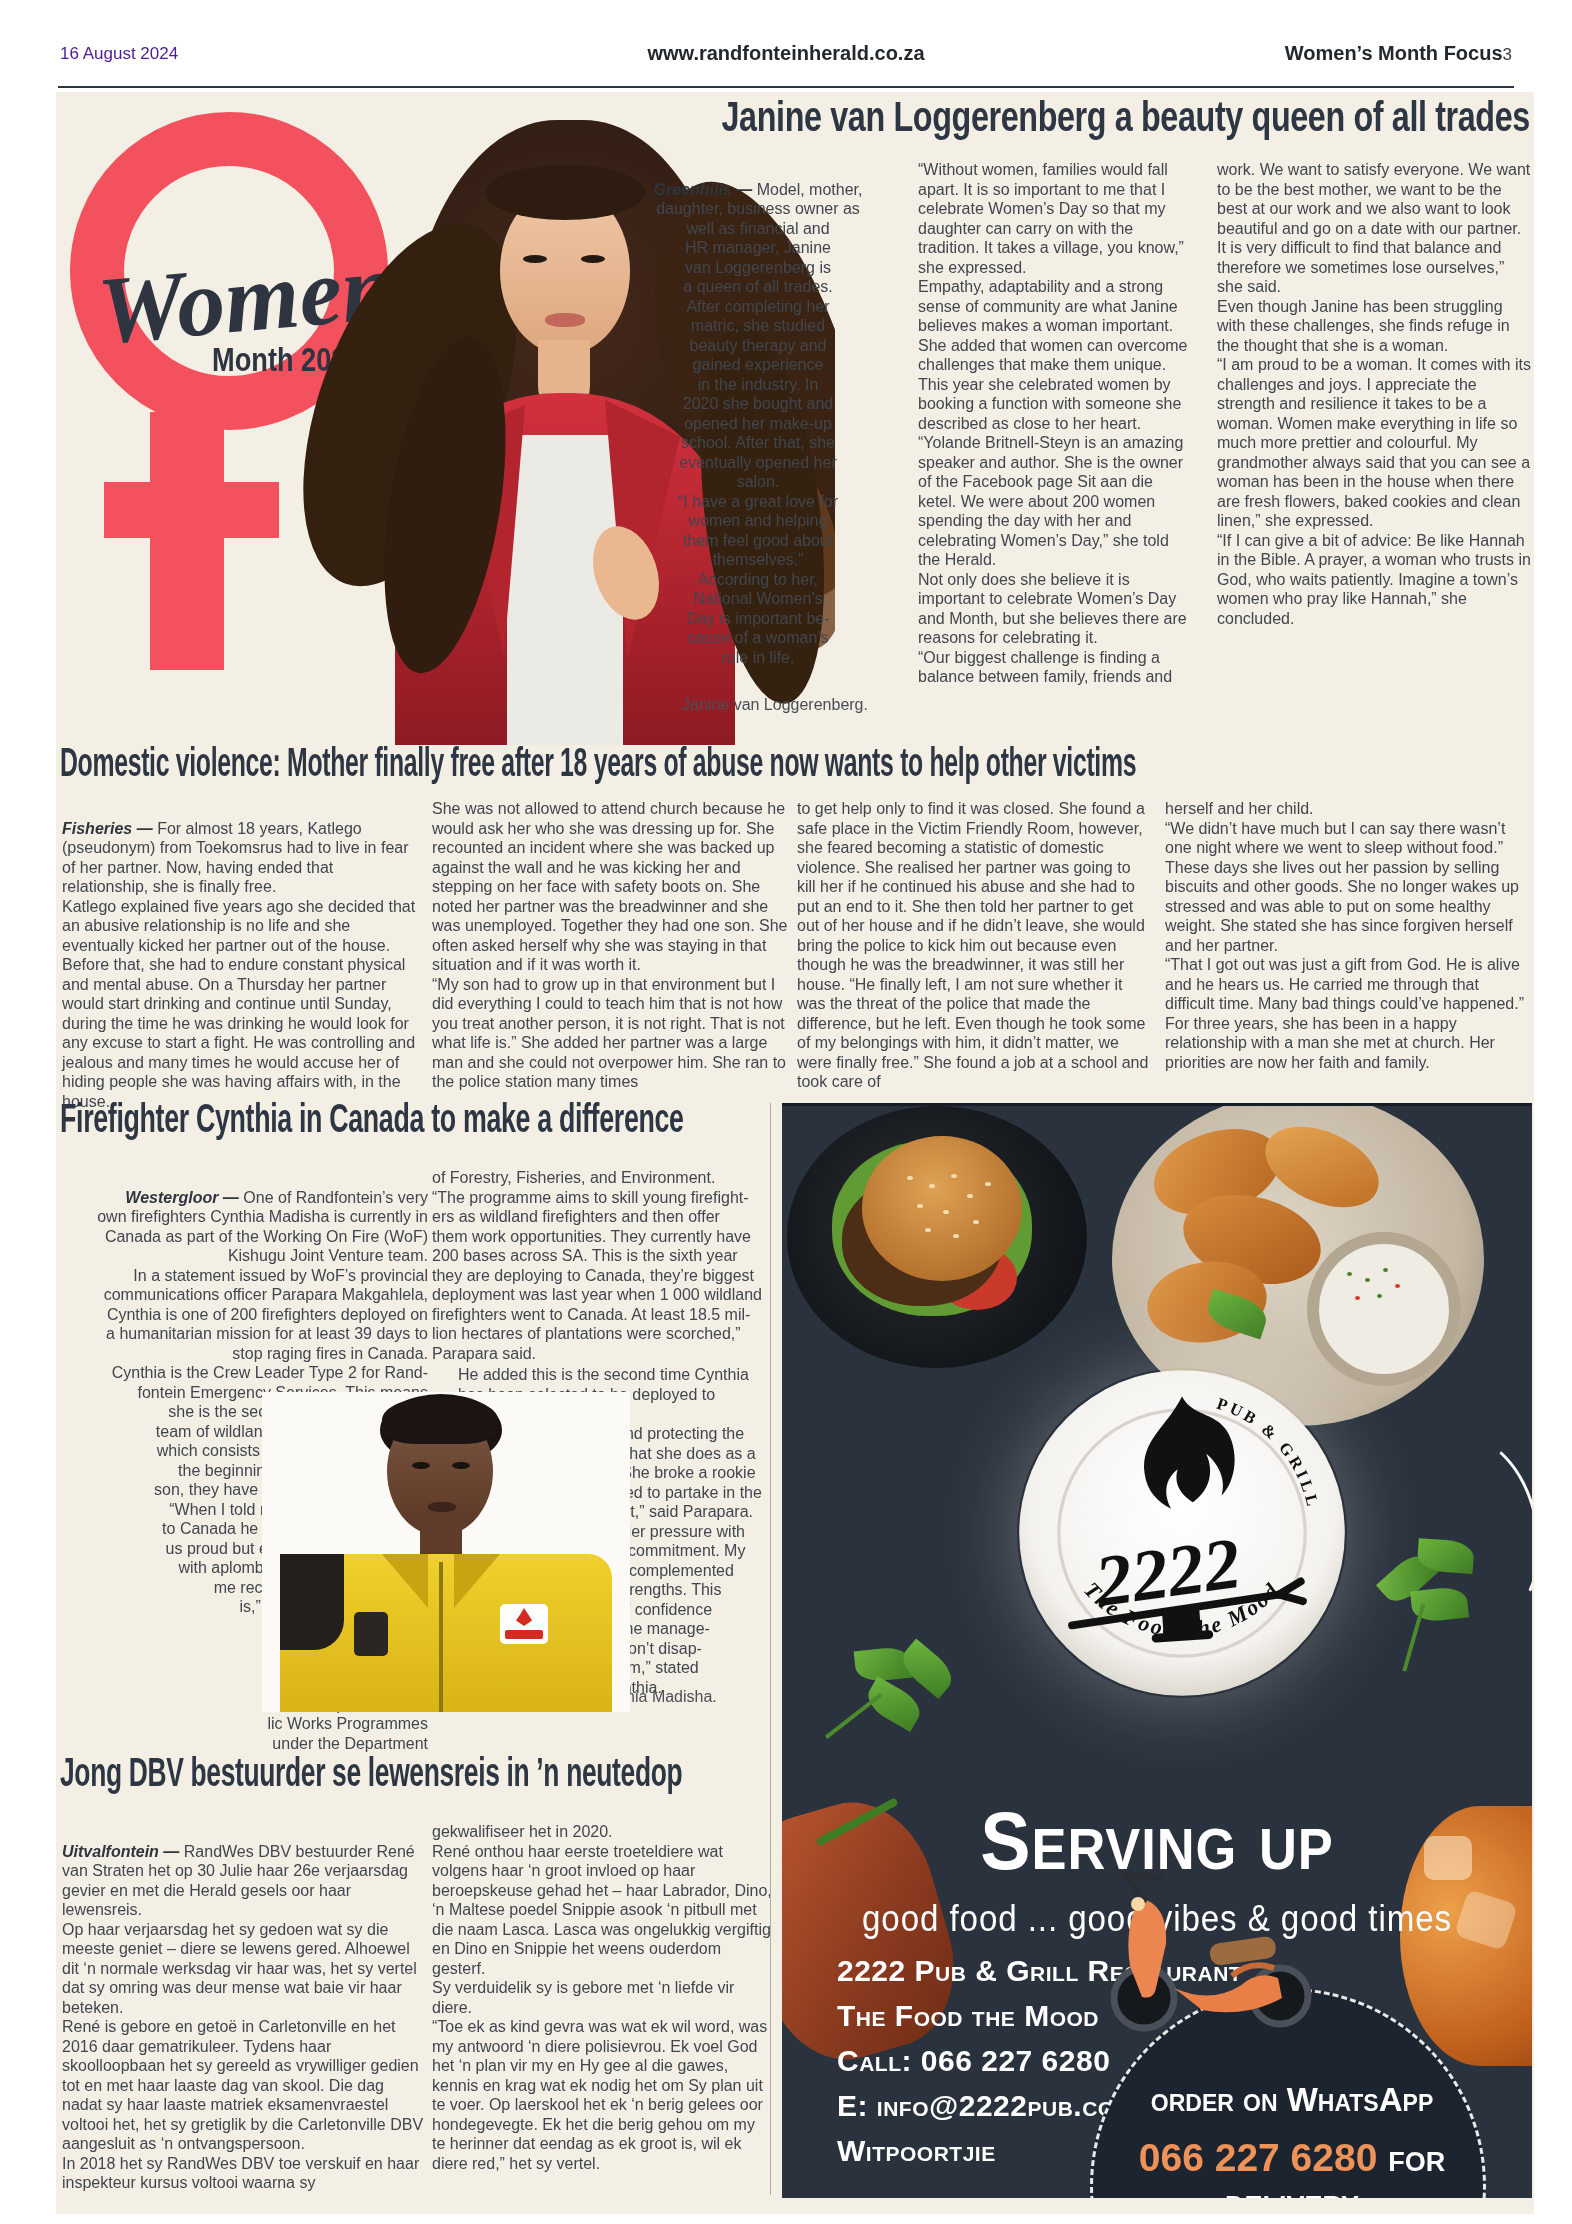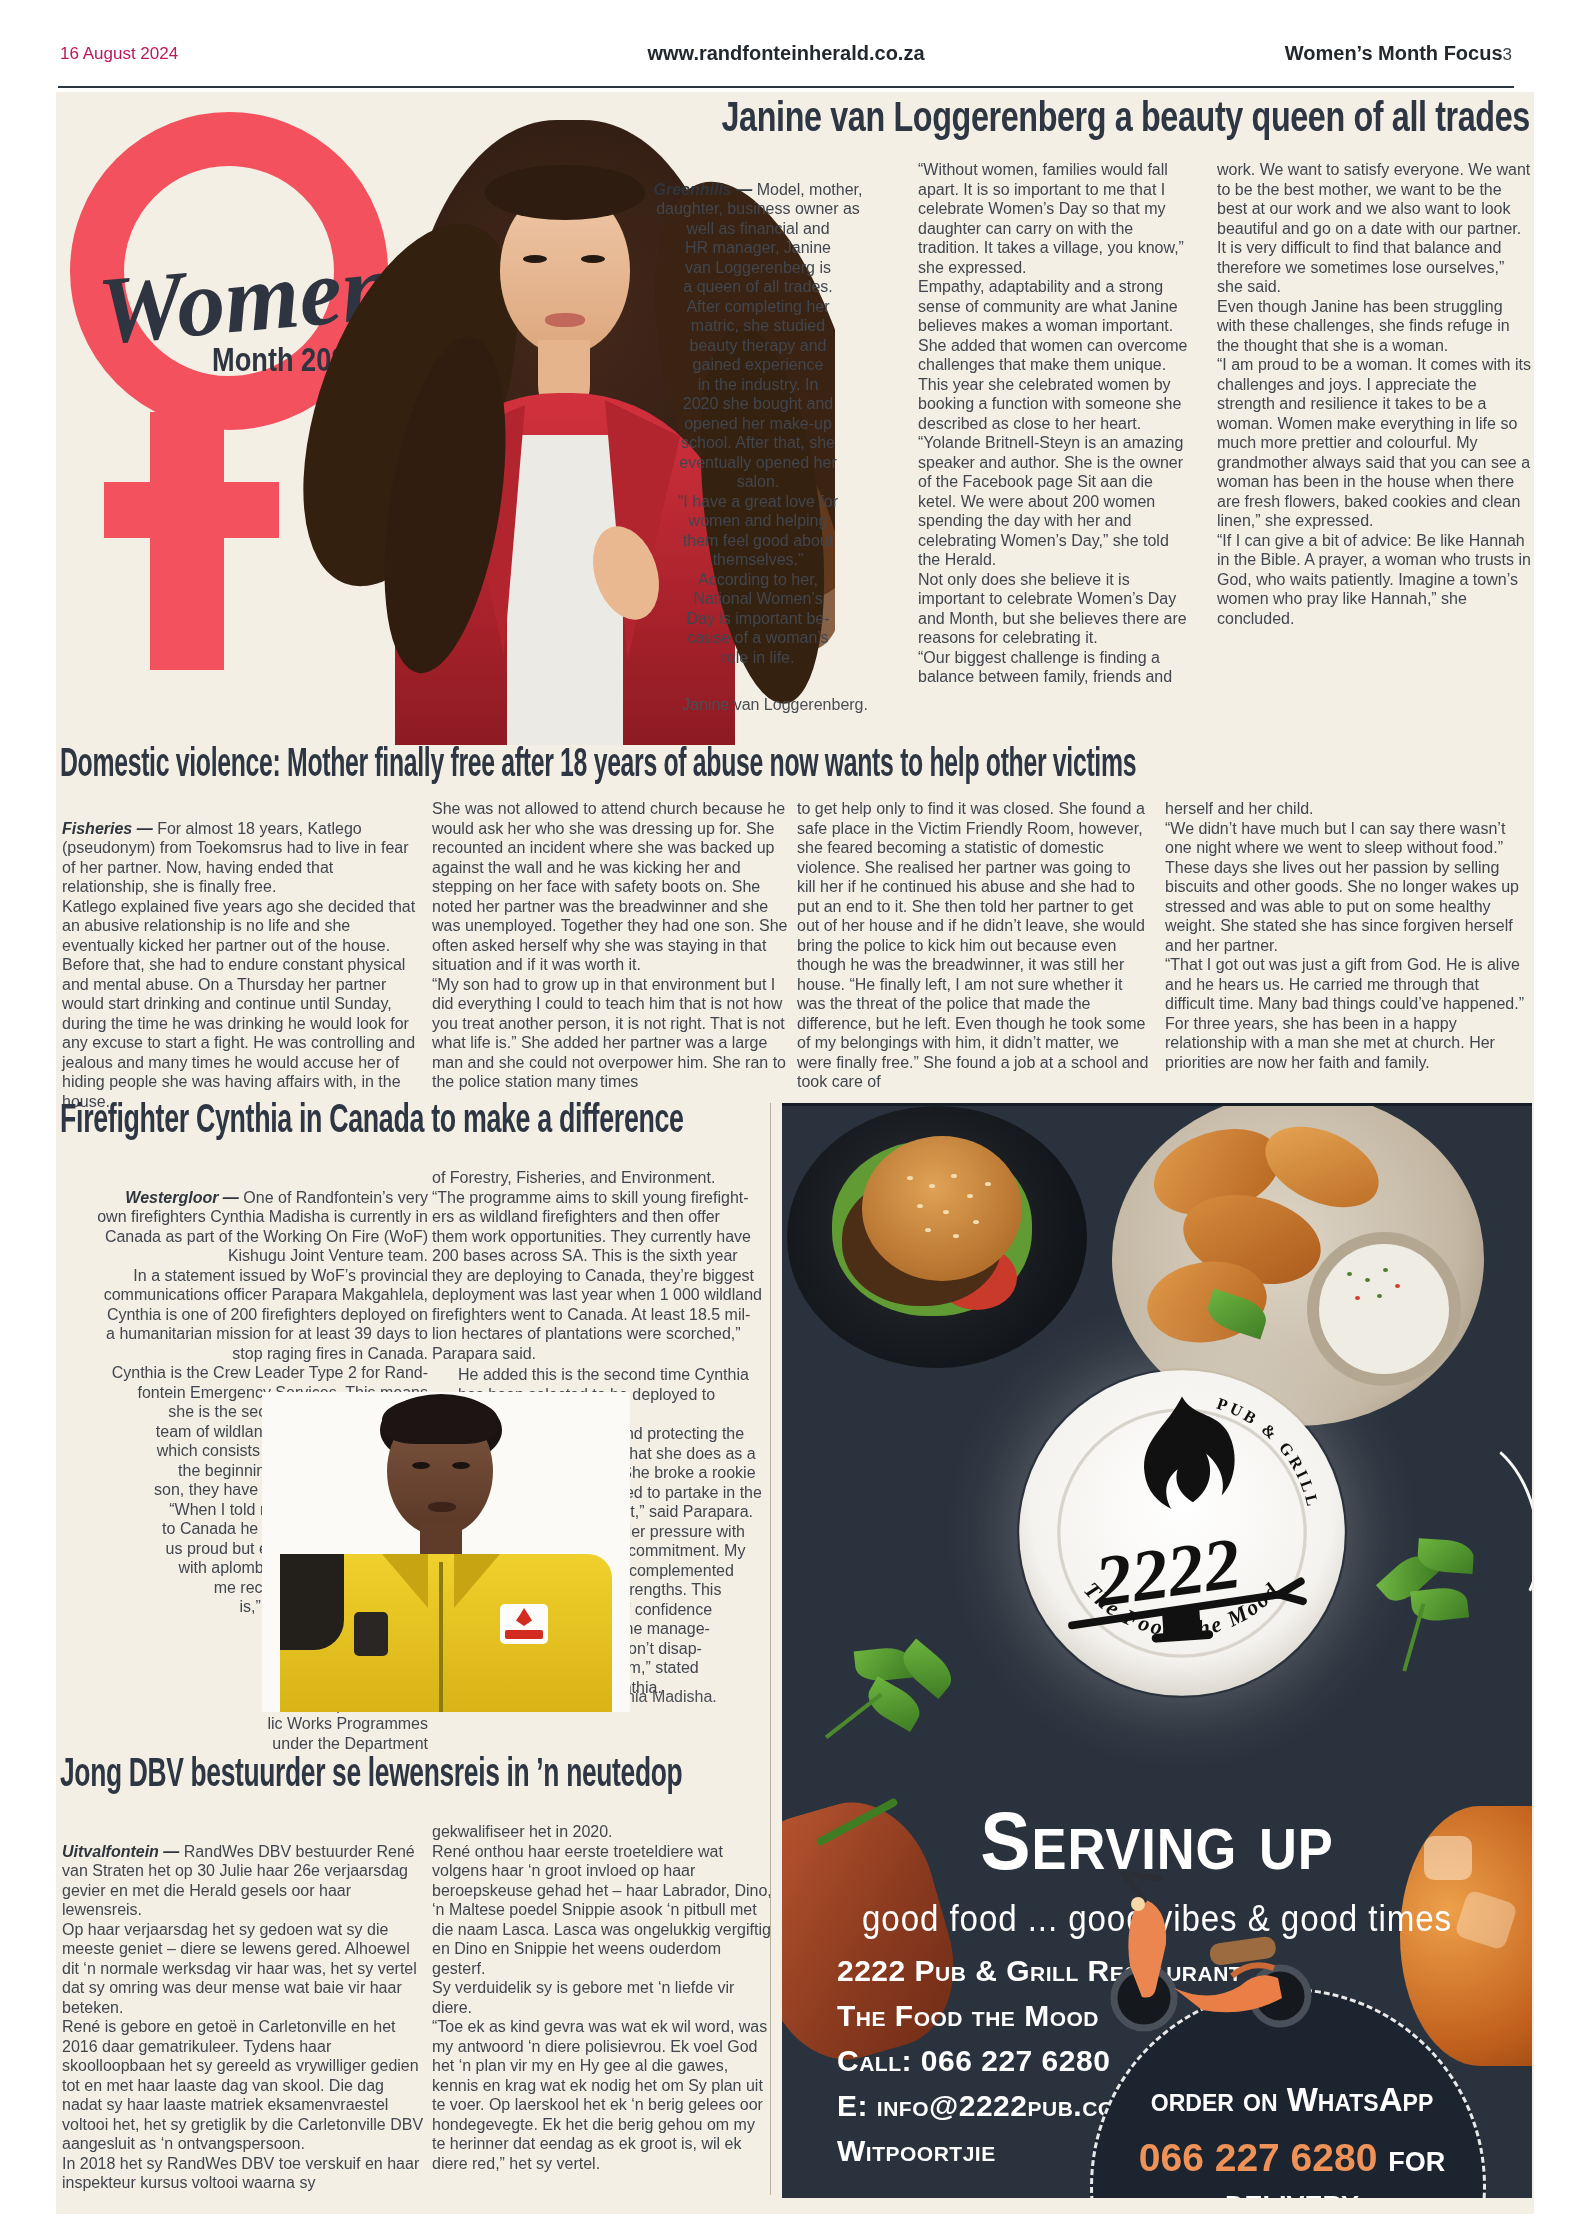--- a/index.html
+++ b/index.html
@@ -1,20 +1,20 @@
 <!DOCTYPE html>
 <html><head>
 <meta charset="utf-8">
 <style>
   html,body{margin:0;padding:0;background:#fff;}
   body{width:1572px;height:2224px;position:relative;font-family:"Liberation Sans",sans-serif;overflow:hidden;}
   .abs{position:absolute;}
   .content-bg{left:56px;top:92px;width:1478px;height:2122px;background:#f3efe5;}
   
-  .hdr-date{left:60px;top:44px;font-size:17px;color:#be185d;}
+  .hdr-date{left:60px;top:44px;font-size:17px;color:#4c1d95;}
   .hdr-url{left:0;right:0;top:42px;text-align:center;font-size:20px;font-weight:bold;color:#23282e;}
   .hdr-right{right:60px;top:42px;display:flex;align-items:baseline;}
   .hdr-section{font-size:20px;font-weight:bold;color:#23282e;}
   .hdr-pagenum{font-size:17px;color:#3a4047;}
   .hdr-rule{left:58px;top:86px;width:1456px;height:2px;background:#2c3540;}
   
   .hl{position:absolute;font-weight:bold;color:#2d3642;white-space:nowrap;letter-spacing:-0.5px;}
   
   .col{position:absolute;font-size:16px;line-height:19.5px;color:#41464e;white-space:pre-line;}
   .dateline{font-weight:bold;font-style:italic;color:#2f353c;}

